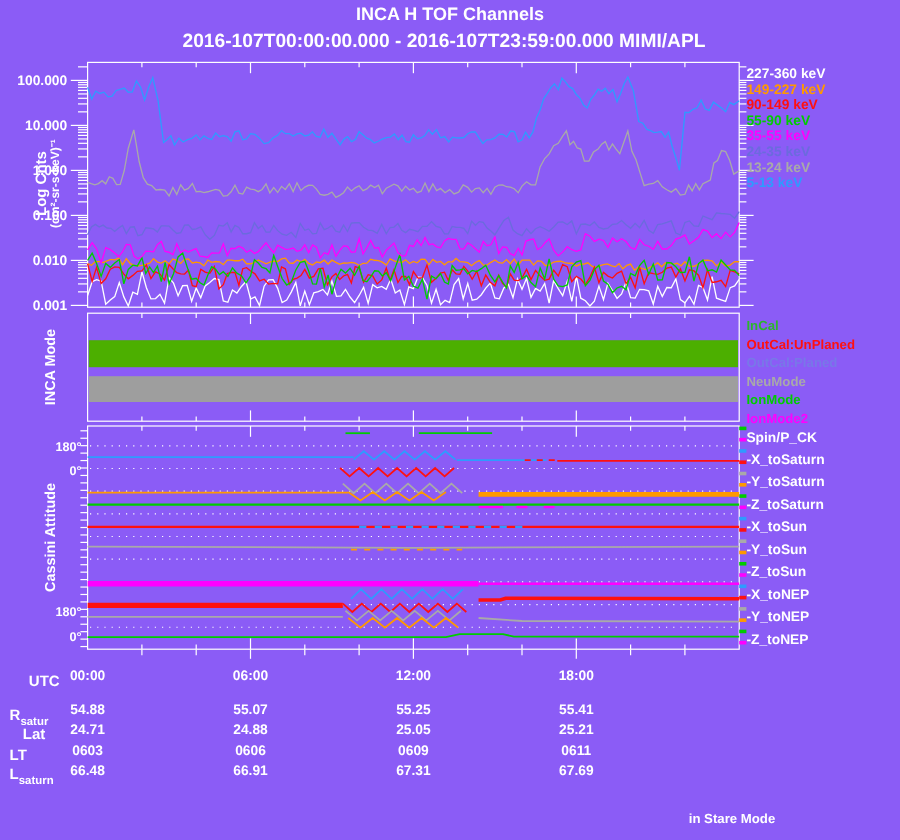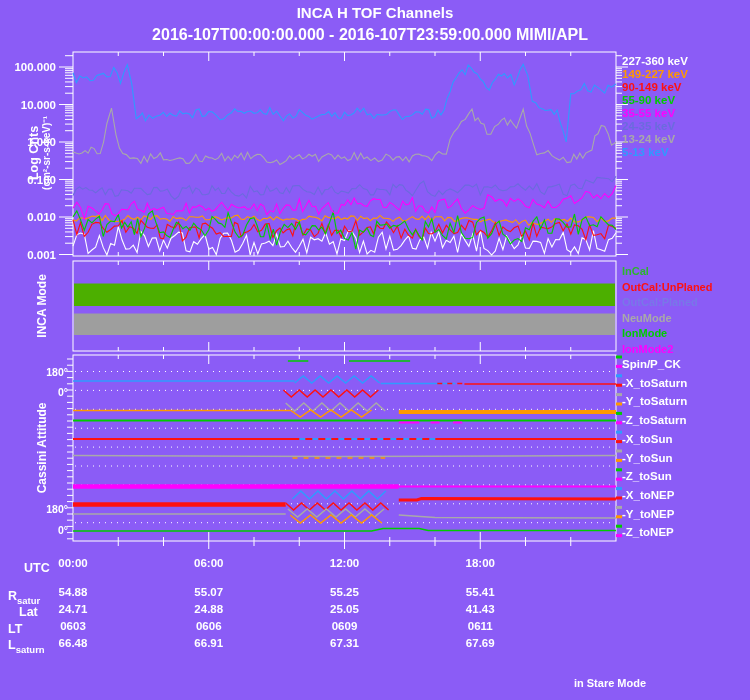--- a/index.html
+++ b/index.html
@@ -357,21 +357,21 @@
   <div id="ephem">
       <div class="abs b rowlab" style="top: 589px;"><span>R</span><span class="sub">satur</span></div>
       <div class="ephv b" style="top: 586px; left: 73px;">54.88</div>
       <div class="ephv b" style="top: 586px; left: 208.75px;">55.07</div>
       <div class="ephv b" style="top: 586px; left: 344.5px;">55.25</div>
       <div class="ephv b" style="top: 586px; left: 480.25px;">55.41</div>
       <div class="abs b rowlab" style="top: 605px; padding-left: 11px;"><span>Lat</span><span class="sub"></span></div>
       <div class="ephv b" style="top: 603px; left: 73px;">24.71</div>
       <div class="ephv b" style="top: 603px; left: 208.75px;">24.88</div>
       <div class="ephv b" style="top: 603px; left: 344.5px;">25.05</div>
-      <div class="ephv b" style="top: 603px; left: 480.25px;">41.43</div>
+      <div class="ephv b" style="top: 603px; left: 480.25px;">25.21</div>
       <div class="abs b rowlab" style="top: 622px;"><span>LT</span><span class="sub"></span></div>
       <div class="ephv b" style="top: 620px; left: 73px;">0603</div>
       <div class="ephv b" style="top: 620px; left: 208.75px;">0606</div>
       <div class="ephv b" style="top: 620px; left: 344.5px;">0609</div>
       <div class="ephv b" style="top: 620px; left: 480.25px;">0611</div>
       <div class="abs b rowlab" style="top: 638px;"><span>L</span><span class="sub">saturn</span></div>
       <div class="ephv b" style="top: 637px; left: 73px;">66.48</div>
       <div class="ephv b" style="top: 637px; left: 208.75px;">66.91</div>
       <div class="ephv b" style="top: 637px; left: 344.5px;">67.31</div>
       <div class="ephv b" style="top: 637px; left: 480.25px;">67.69</div>

